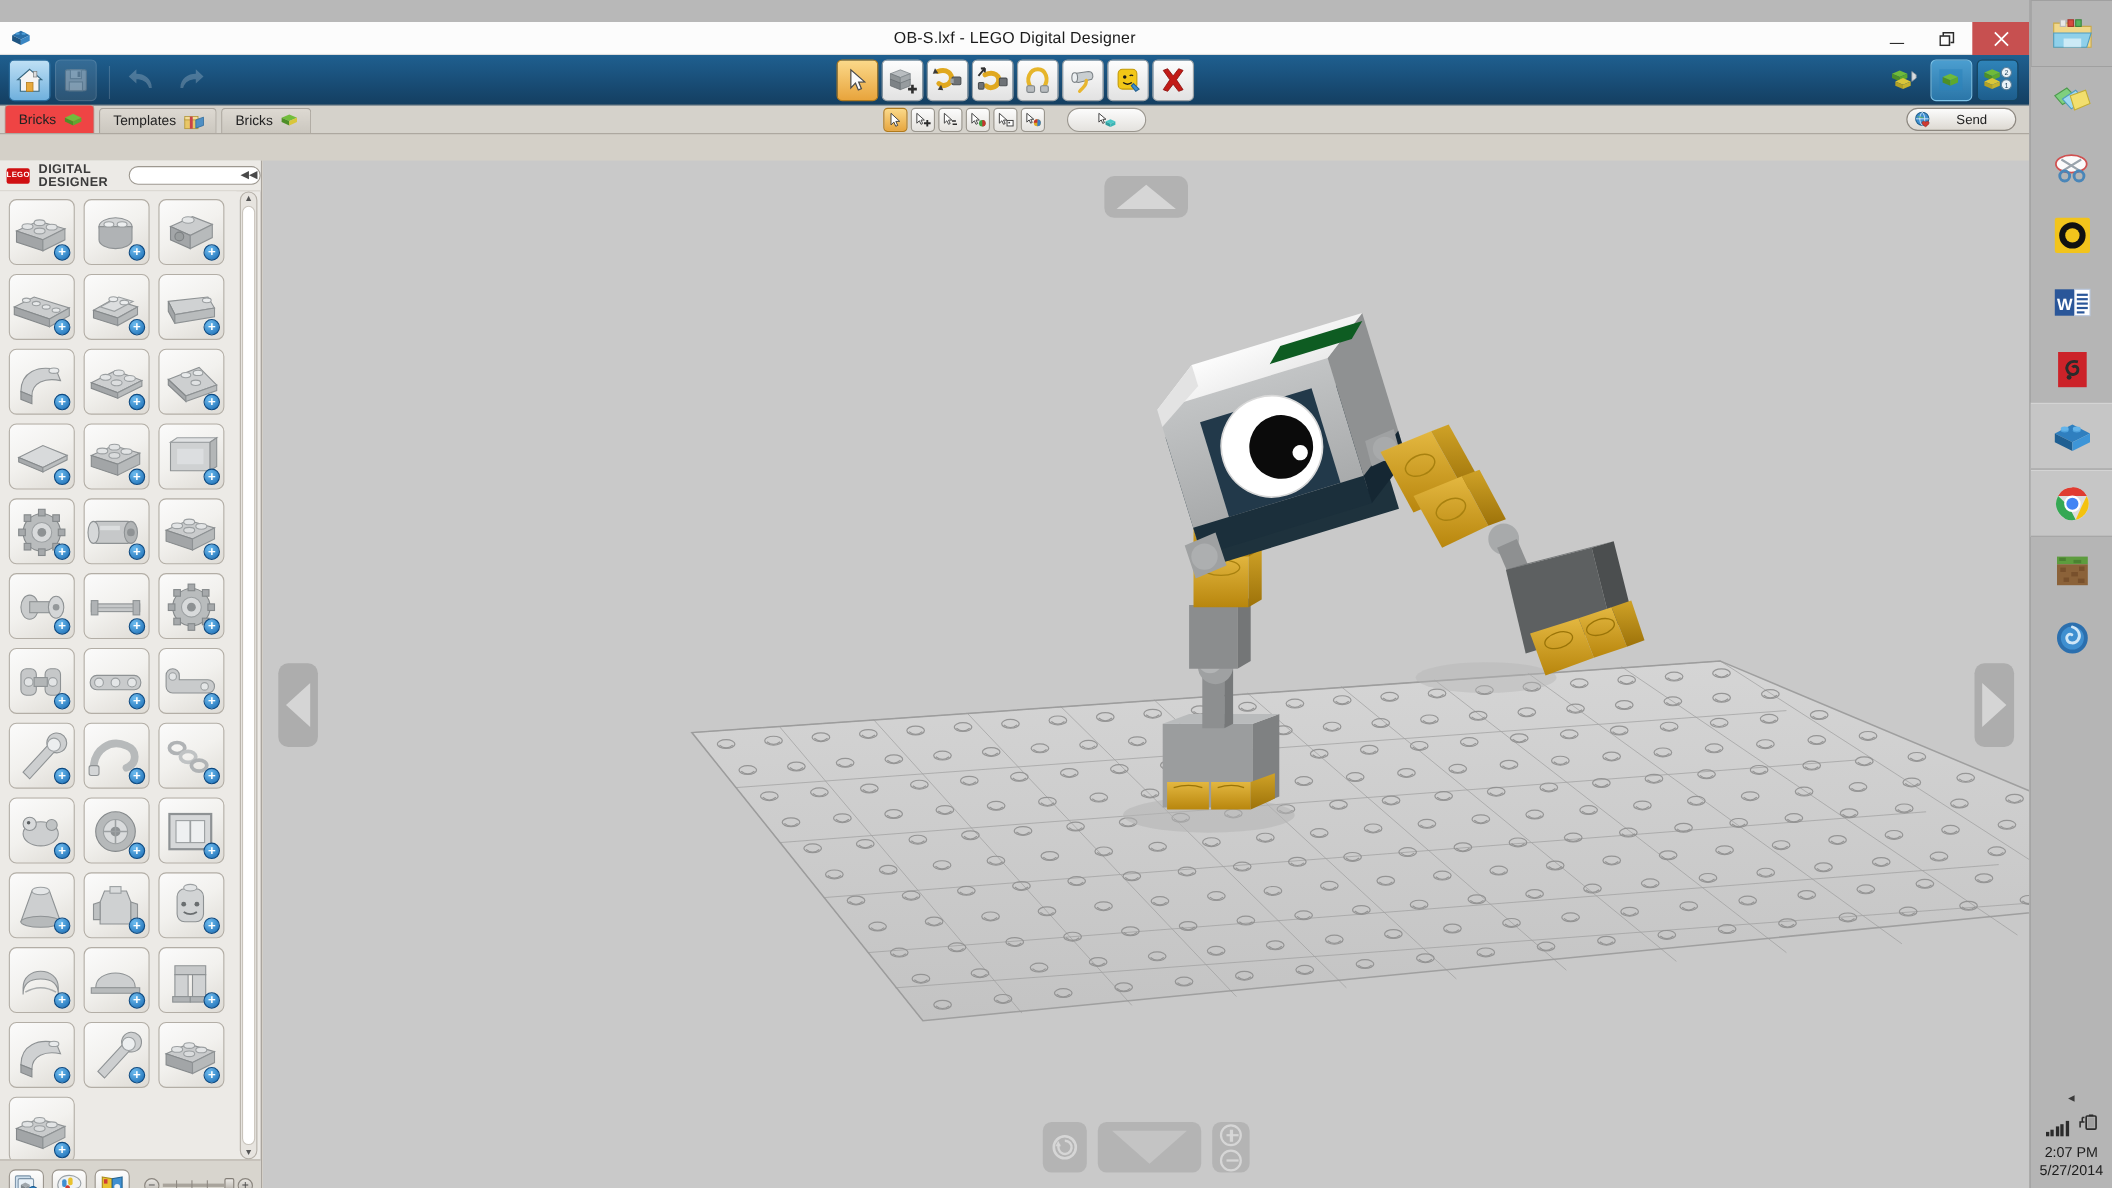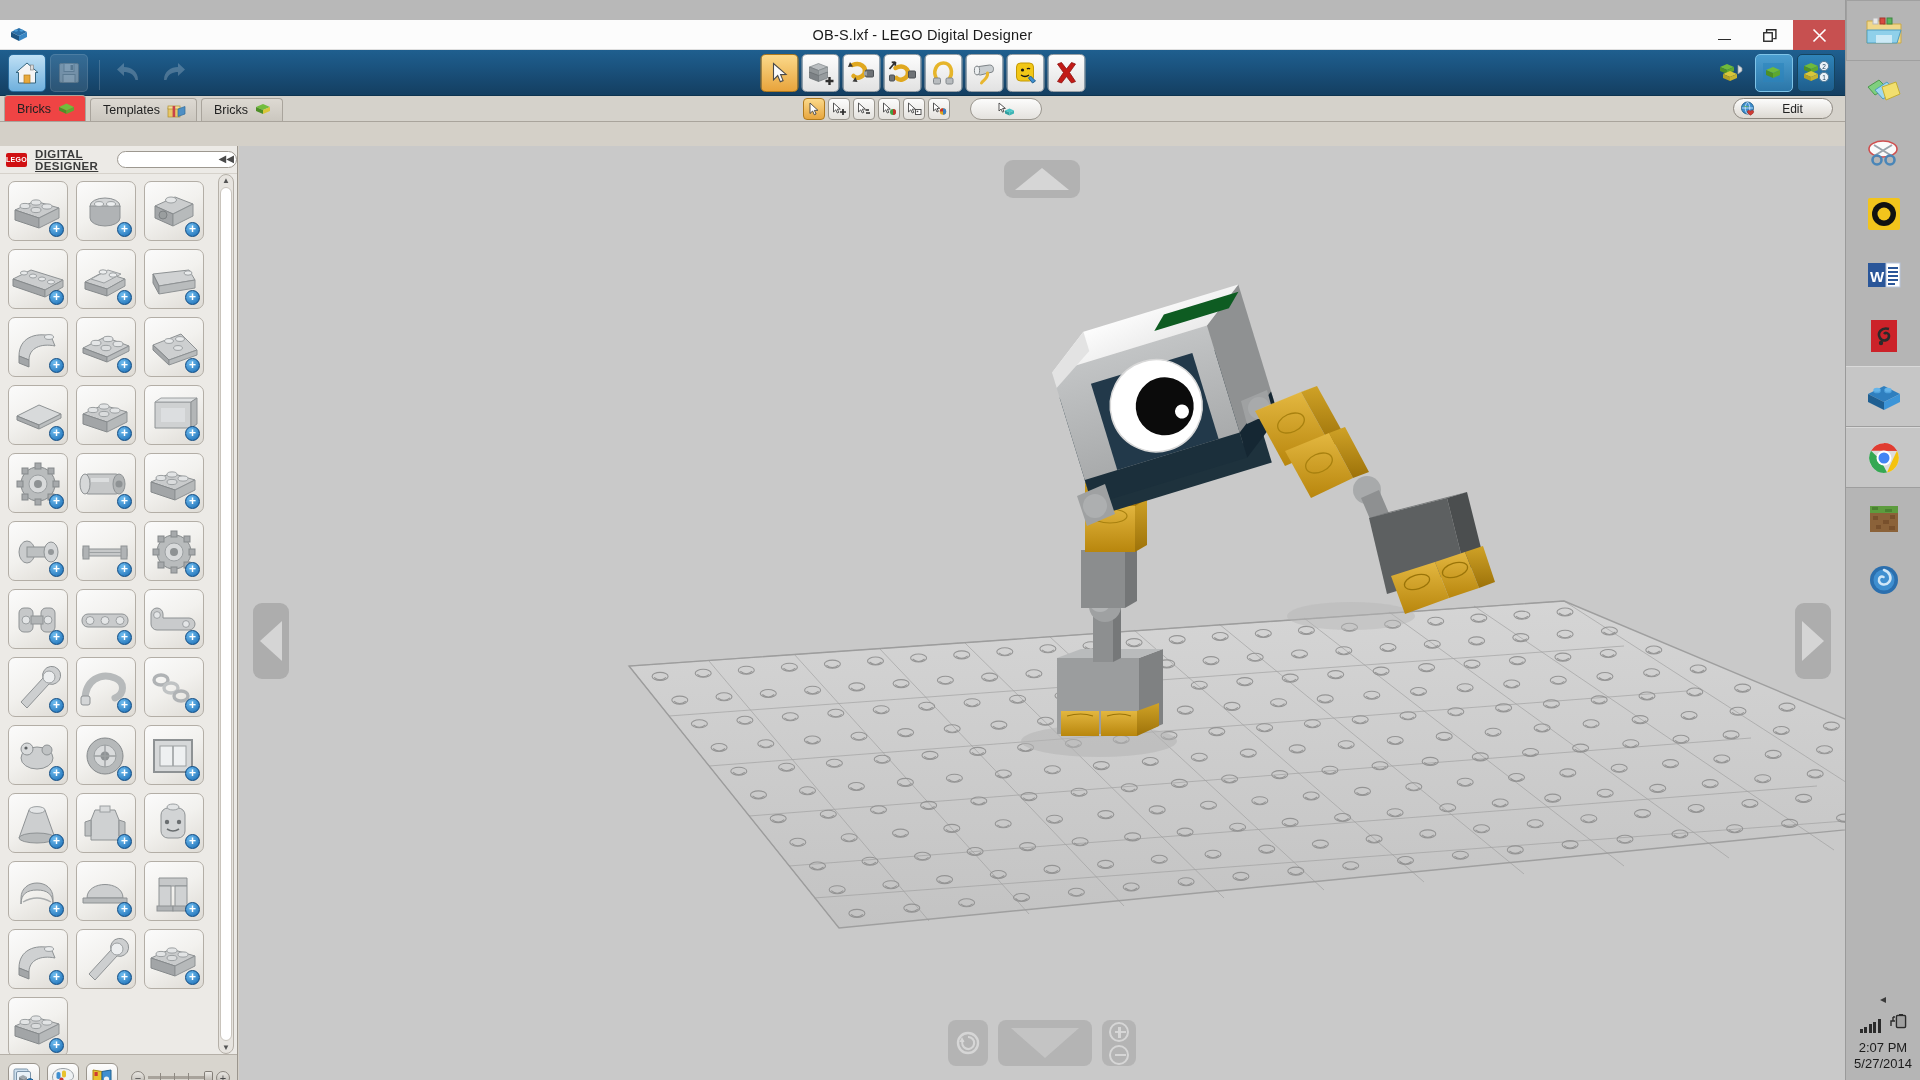--- a/index.html
+++ b/index.html
@@ -107,21 +107,21 @@
   .pal-head{
     height:28px; display:flex; align-items:center; gap:8px; padding-left:6px;
     background:#eceae6; border-bottom:1px solid #d6d2cb;
   }
   .lego-logo{
     width:26px; height:14px; background:#d01012; border-radius:2px;
     display:flex; align-items:center; justify-content:center;
     color:#fff; font-size:7px; font-weight:bold; letter-spacing:.3px;
     font-family:"Liberation Sans",sans-serif;
   }
-  .dd-text{ font-size:11.5px; font-weight:bold; color:#3b3b3b; letter-spacing:.4px;text-decoration:underline; }
+  .dd-text{ font-size:11.5px; font-weight:bold; color:#3b3b3b; letter-spacing:.4px; }
   .pal-search{
     width:120px; height:17px; background:#fff; border:1px solid #9d9890; border-radius:9px;
     margin-left:6px; font-size:11px; padding:0 8px; color:#333;
   }
   .pal-collapse{ position:absolute; right:3px; top:7px; font-size:10px; color:#4a4a4a;}
   .pal-body{
     position:absolute; left:0; right:22px; top:28px; bottom:46px;
     background:#eceae6; overflow:hidden; padding:7px 0 0 8px;
   }
   .brick-grid{ display:flex; flex-wrap:wrap; gap:8px; width:210px;}
@@ -485,21 +485,21 @@
       </div>
     </div>
 
     <div class="send-btn">
       <svg width="17" height="16" viewBox="0 0 17 16">
         <circle cx="7.5" cy="7" r="6" fill="#3f8fd0" stroke="#20618f"></circle>
         <path d="M1.6 7 h11.8 M7.5 1 c3 3 3 9 0 12 M7.5 1 c-3 3 -3 9 0 12" fill="none" stroke="#d8ecfb" stroke-width=".8"></path>
         <path d="M2.5 4.5 q3 3 7 1" fill="#5fb35a" opacity=".8"></path>
         <path d="M10.5 10 c1.3-1.5 3.7-.6 3.1 1.2 -.4 1.2 -2 2.3 -3.1 3 -1.1-.7 -2.7-1.8 -3.1-3 -.6-1.8 1.8-2.7 3.1-1.2 Z" fill="#cf3b33" stroke="#8d2420" stroke-width=".5"></path>
       </svg>
-      <span style="flex:1;text-align:center;padding-right:10px">Edit</span>
+      <span style="flex:1;text-align:center;padding-right:10px">Send</span>
     </div>
   </div>
 
   <div class="workarea">
 
     <div class="palette">
       <div class="pal-head">
         <div class="lego-logo">LEGO</div>
         <div class="dd-text">DIGITAL DESIGNER</div>
         <input class="pal-search" value="" placeholder="" style="">

